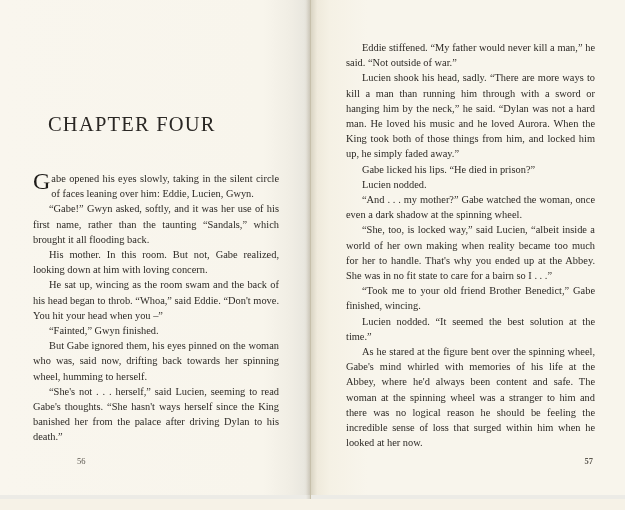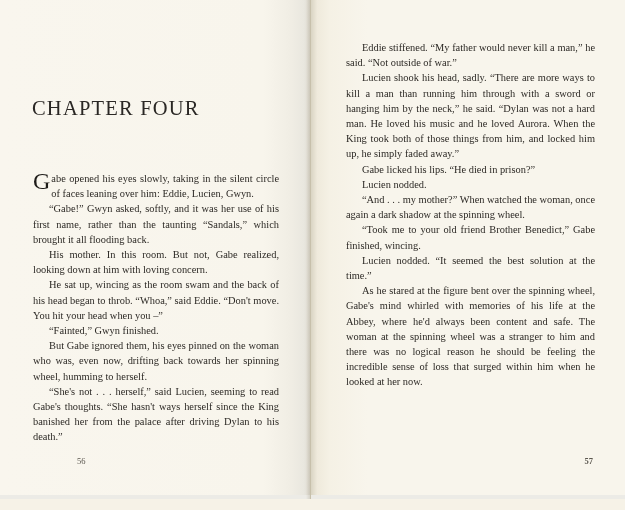--- a/index.html
+++ b/index.html
@@ -30,21 +30,21 @@
     content: ""; position: absolute; right: 0; top: 0; bottom: 0; width: 4px;
     background: linear-gradient(to right, rgba(0,0,0,0), rgba(150,140,115,0.25));
   }
   .page-bottom-edge {
     position: absolute; left: 0; right: 0; bottom: 0; height: 4px;
     background: #ecebe6;
   }
   .chapter-title {
     position: absolute; left: 32px; top: 97px;
     font-size: 20.5px; letter-spacing: 1.2px; font-weight: normal;
-    color: #2a2724; margin: 0;
+    color: #2a2724; margin: 16px;
   }
   .text-block {
     position: absolute; font-size: 10.4px; line-height: 15.2px;
     text-align: justify;
   }
   .left .text-block { left: 33px; top: 171px; width: 246px; }
   .right .text-block { left: 35px; top: 40px; width: 249px; }
   .text-block p { margin: 0; text-indent: 16px; }
   .text-block p.noindent { text-indent: 0; }
   .dropcap {
@@ -63,34 +63,35 @@
 <div class="spread">
 
   <div class="page left">
     <h1 class="chapter-title">CHAPTER FOUR</h1>
     <div class="text-block">
       <p class="noindent"><span class="dropcap">G</span><span>abe opened his eyes slowly, taking in the silent circle of faces leaning over him: Eddie, Lucien, Gwyn.</span></p>
       <p>“Gabe!” Gwyn asked, softly, and it was her use of his first name, rather than the taunting “Sandals,” which brought it all flooding back.</p>
       <p>His mother. In this room. But not, Gabe realized, looking down at him with loving concern.</p>
       <p>He sat up, wincing as the room swam and the back of his head began to throb. “Whoa,” said Eddie. “Don't move. You hit your head when you –”</p>
       <p>“Fainted,” Gwyn finished.</p>
-      <p>But Gabe ignored them, his eyes pinned on the woman who was, even now, drifting back towards her spinning wheel, humming to herself.</p>
+      <p>But Gabe ignored them, his eyes pinned on the woman who was, said now, drifting back towards her spinning wheel, humming to herself.</p>
       <p>“She's not . . . herself,” said Lucien, seeming to read Gabe's thoughts. “She hasn't ways herself since the King banished her from the palace after driving Dylan to his death.”</p>
     </div>
     <div class="folio">56</div>
     <div class="page-bottom-edge"></div>
   </div>
 
   <div class="page right">
     <div class="text-block">
       <p>Eddie stiffened. “My father would never kill a man,” he said. “Not outside of war.”</p>
       <p>Lucien shook his head, sadly. “There are more ways to kill a man than running him through with a sword or hanging him by the neck,” he said. “Dylan was not a hard man. He loved his music and he loved Aurora. When the King took both of those things from him, and locked him up, he simply faded away.”</p>
       <p>Gabe licked his lips. “He died in prison?”</p>
       <p>Lucien nodded.</p>
-      <p>“And . . . my mother?” When watched the woman, once again a dark shadow at the spinning wheel.</p>
+      <p>“And . . . my mother?” Gabe watched the woman, once even a dark shadow at the spinning wheel.</p>
+      <p>“She, too, is locked way,” said Lucien, “albeit inside a world of her own making when reality became too much for her to handle. That's why you ended up at the Abbey. She was in no fit state to care for a bairn so I . . .”</p>
       <p>“Took me to your old friend Brother Benedict,” Gabe finished, wincing.</p>
       <p>Lucien nodded. “It seemed the best solution at the time.”</p>
       <p>As he stared at the figure bent over the spinning wheel, Gabe's mind whirled with memories of his life at the Abbey, where he'd always been content and safe. The woman at the spinning wheel was a stranger to him and there was no logical reason he should be feeling the incredible sense of loss that surged within him when he looked at her now.</p>
     </div>
     <div class="folio">57</div>
     <div class="page-bottom-edge"></div>
   </div>
 
 </div>
 

